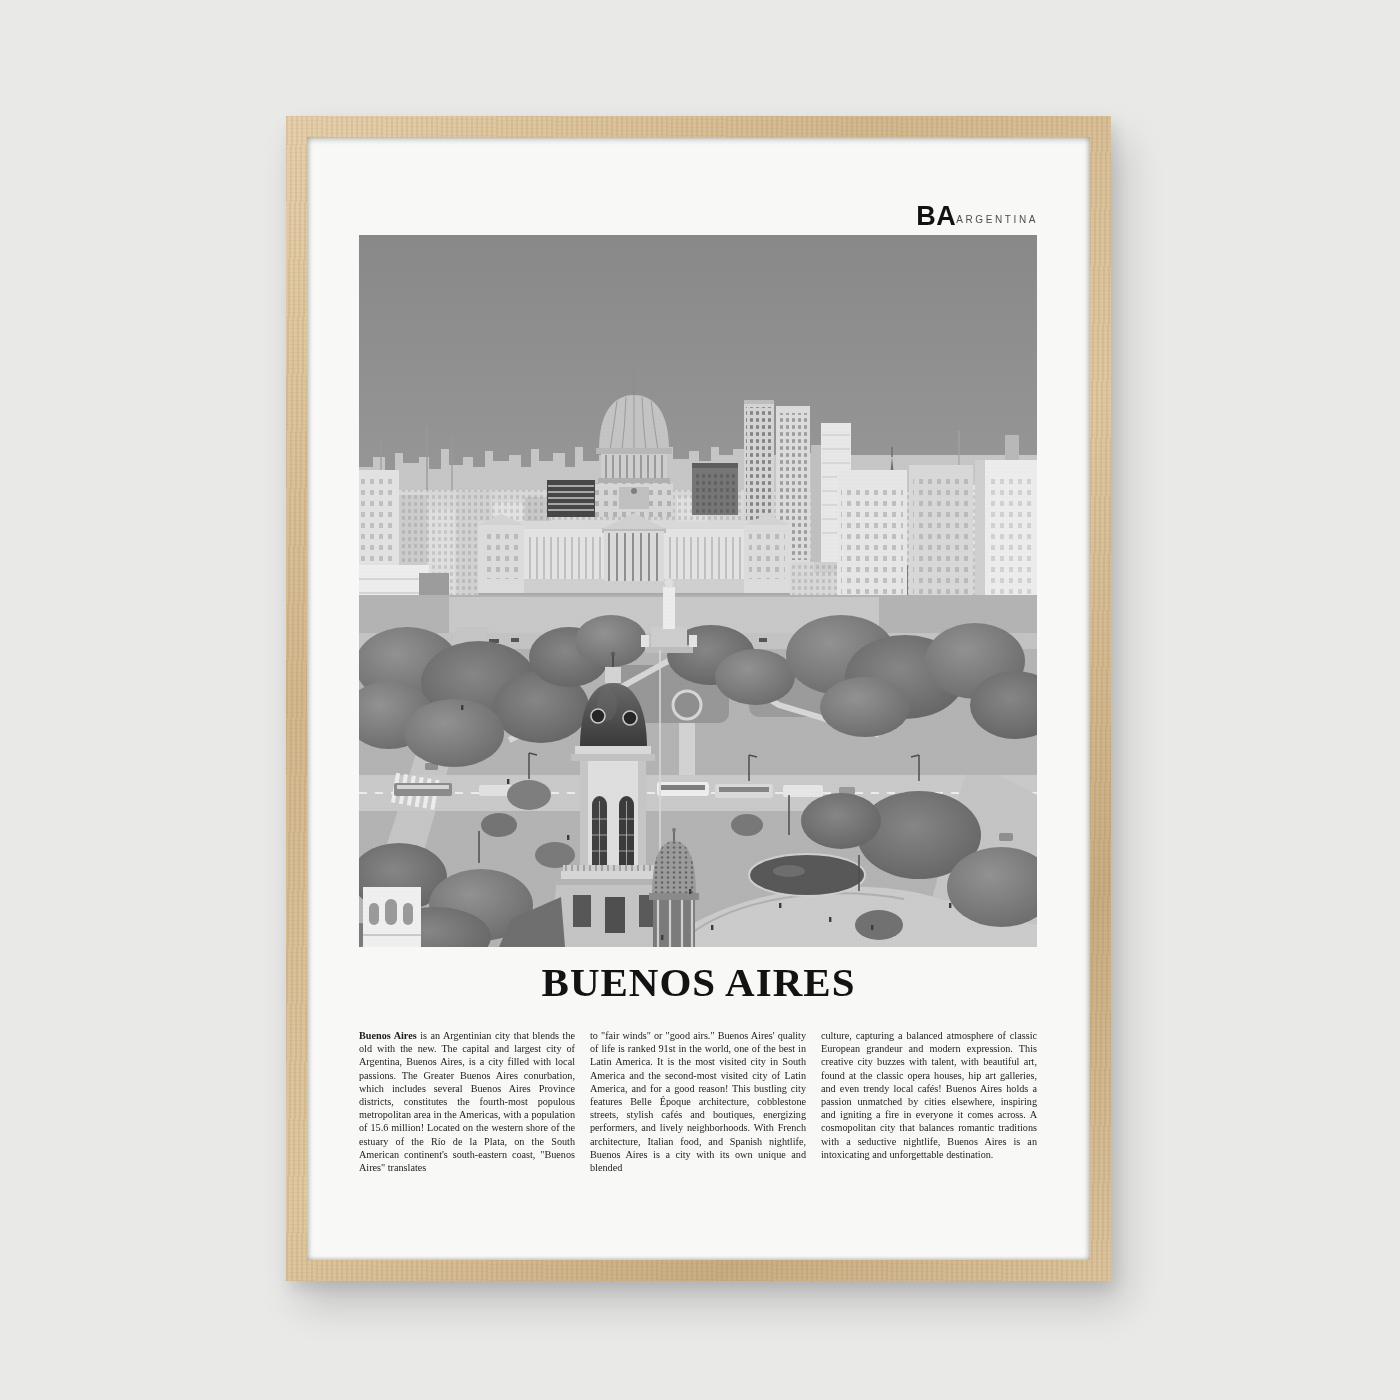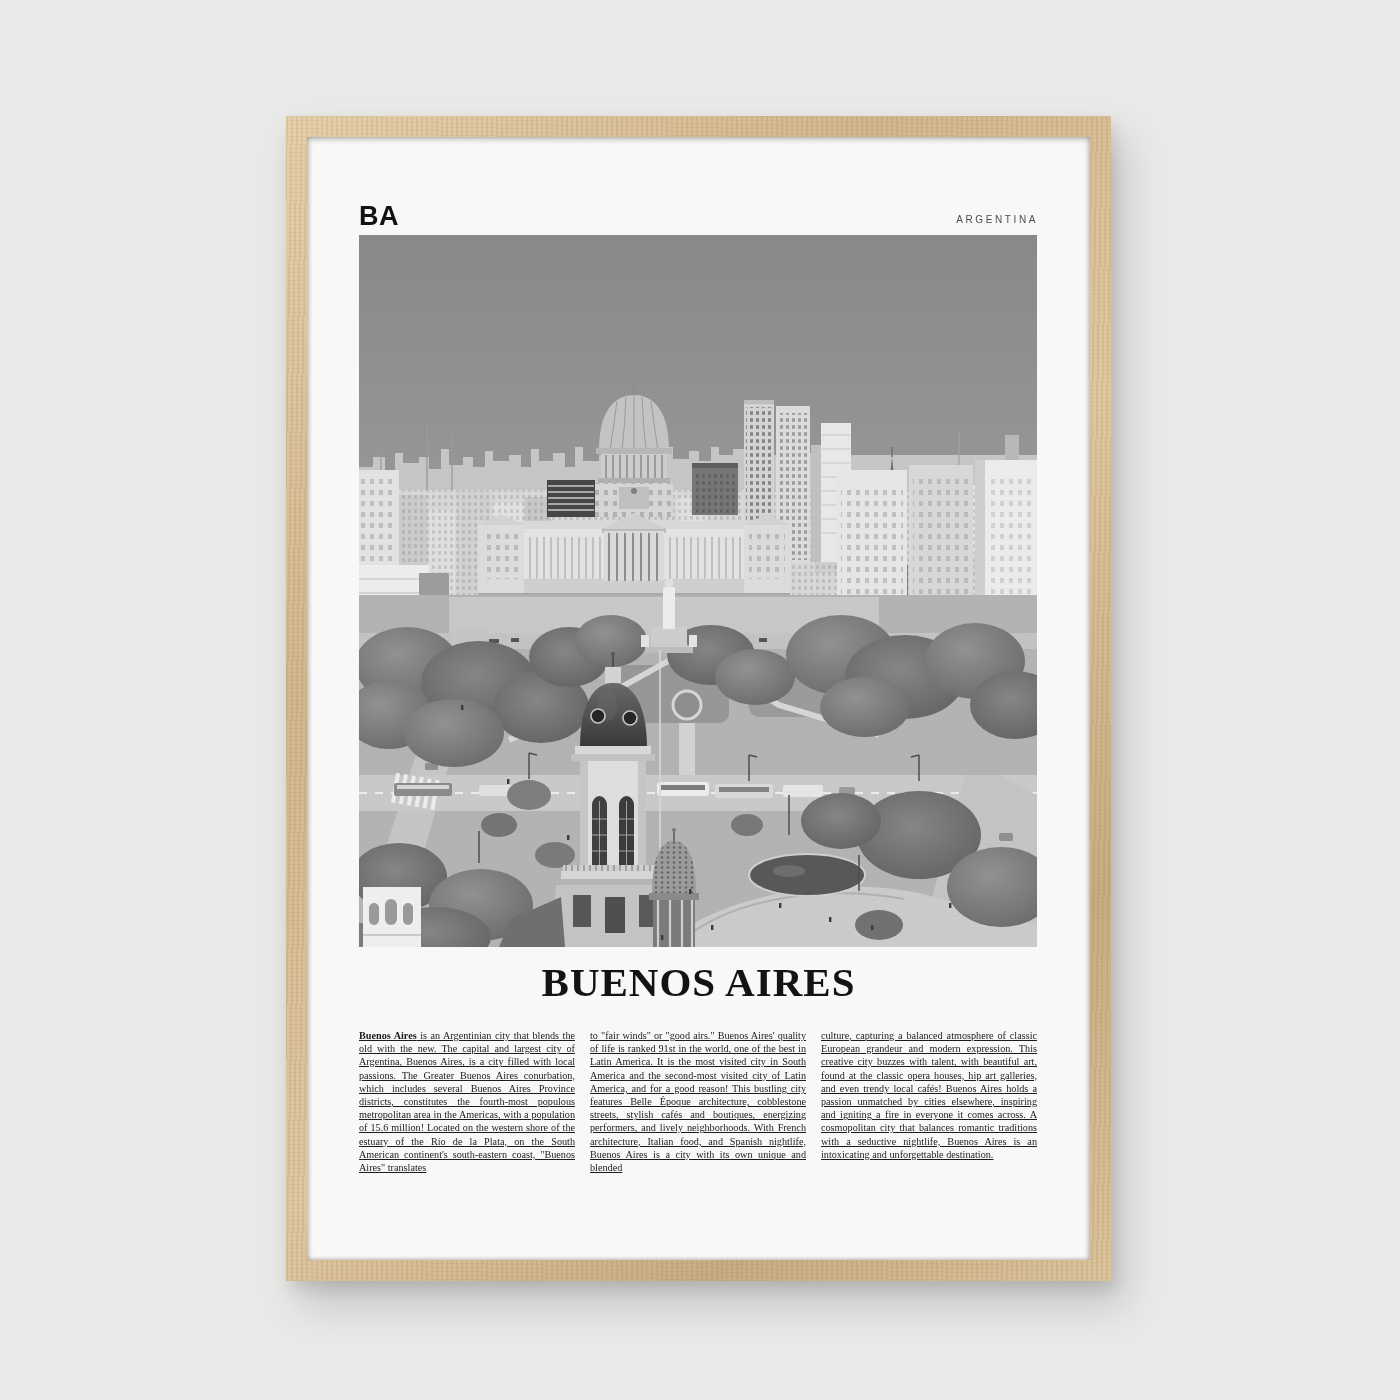--- a/index.html
+++ b/index.html
@@ -12,35 +12,35 @@
       repeating-linear-gradient(1deg, rgba(125,95,55,.06) 0 1px, rgba(255,255,255,0) 1px 4px),
       linear-gradient(135deg,#e6d0ab 0%,#d3b88e 30%,#e0c8a1 55%,#c9ad82 80%,#dcc49d 100%);
     box-shadow: 14px 24px 38px rgba(0,0,0,.16), 4px 8px 14px rgba(0,0,0,.10);
   }
   .poster{
     position:absolute;inset:21px;background:#f8f8f6;box-sizing:border-box;
     padding:0 52px;
     box-shadow: inset 0 2px 6px rgba(0,0,0,.25), inset 2px 0 4px rgba(0,0,0,.12), inset -2px -1px 4px rgba(0,0,0,.12);
   }
   .poster-header{
-    margin-top:58px;height:36px;display:flex;justify-content:space-between;align-items:flex-end;
+    margin-top:58px;height:36px;display:flex;justify-content:flex-end;align-items:flex-end;
   }
   .monogram{font-weight:900;font-size:27px;line-height:30px;letter-spacing:.5px;color:#121212;}
   .country{font-size:10px;letter-spacing:2.6px;color:#4d4d4d;line-height:22px;}
   .photo{margin-top:4px;width:678px;height:712px;overflow:hidden;background:#8e8e8e;}
   .photo svg{display:block;}
   .title{
     margin-top:12px;text-align:center;font-family:"Liberation Serif",serif;font-weight:bold;
     font-size:41px;line-height:46px;letter-spacing:1px;color:#131313;
   }
   .article{
     margin-top:24px;display:flex;gap:15px;
     font-family:"Liberation Serif",serif;font-size:10.2px;line-height:13.2px;color:#1c1c1c;
   }
-  .article .col{width:216px;text-align:justify;text-decoration:underline;}
+  .article .col{width:216px;text-align:justify;}
   .article p{margin:0;}
 </style>
 </head>
 <body>
 
 <div class="scene">
   <div class="frame">
     <div class="poster">
 
       <div class="poster-header">

